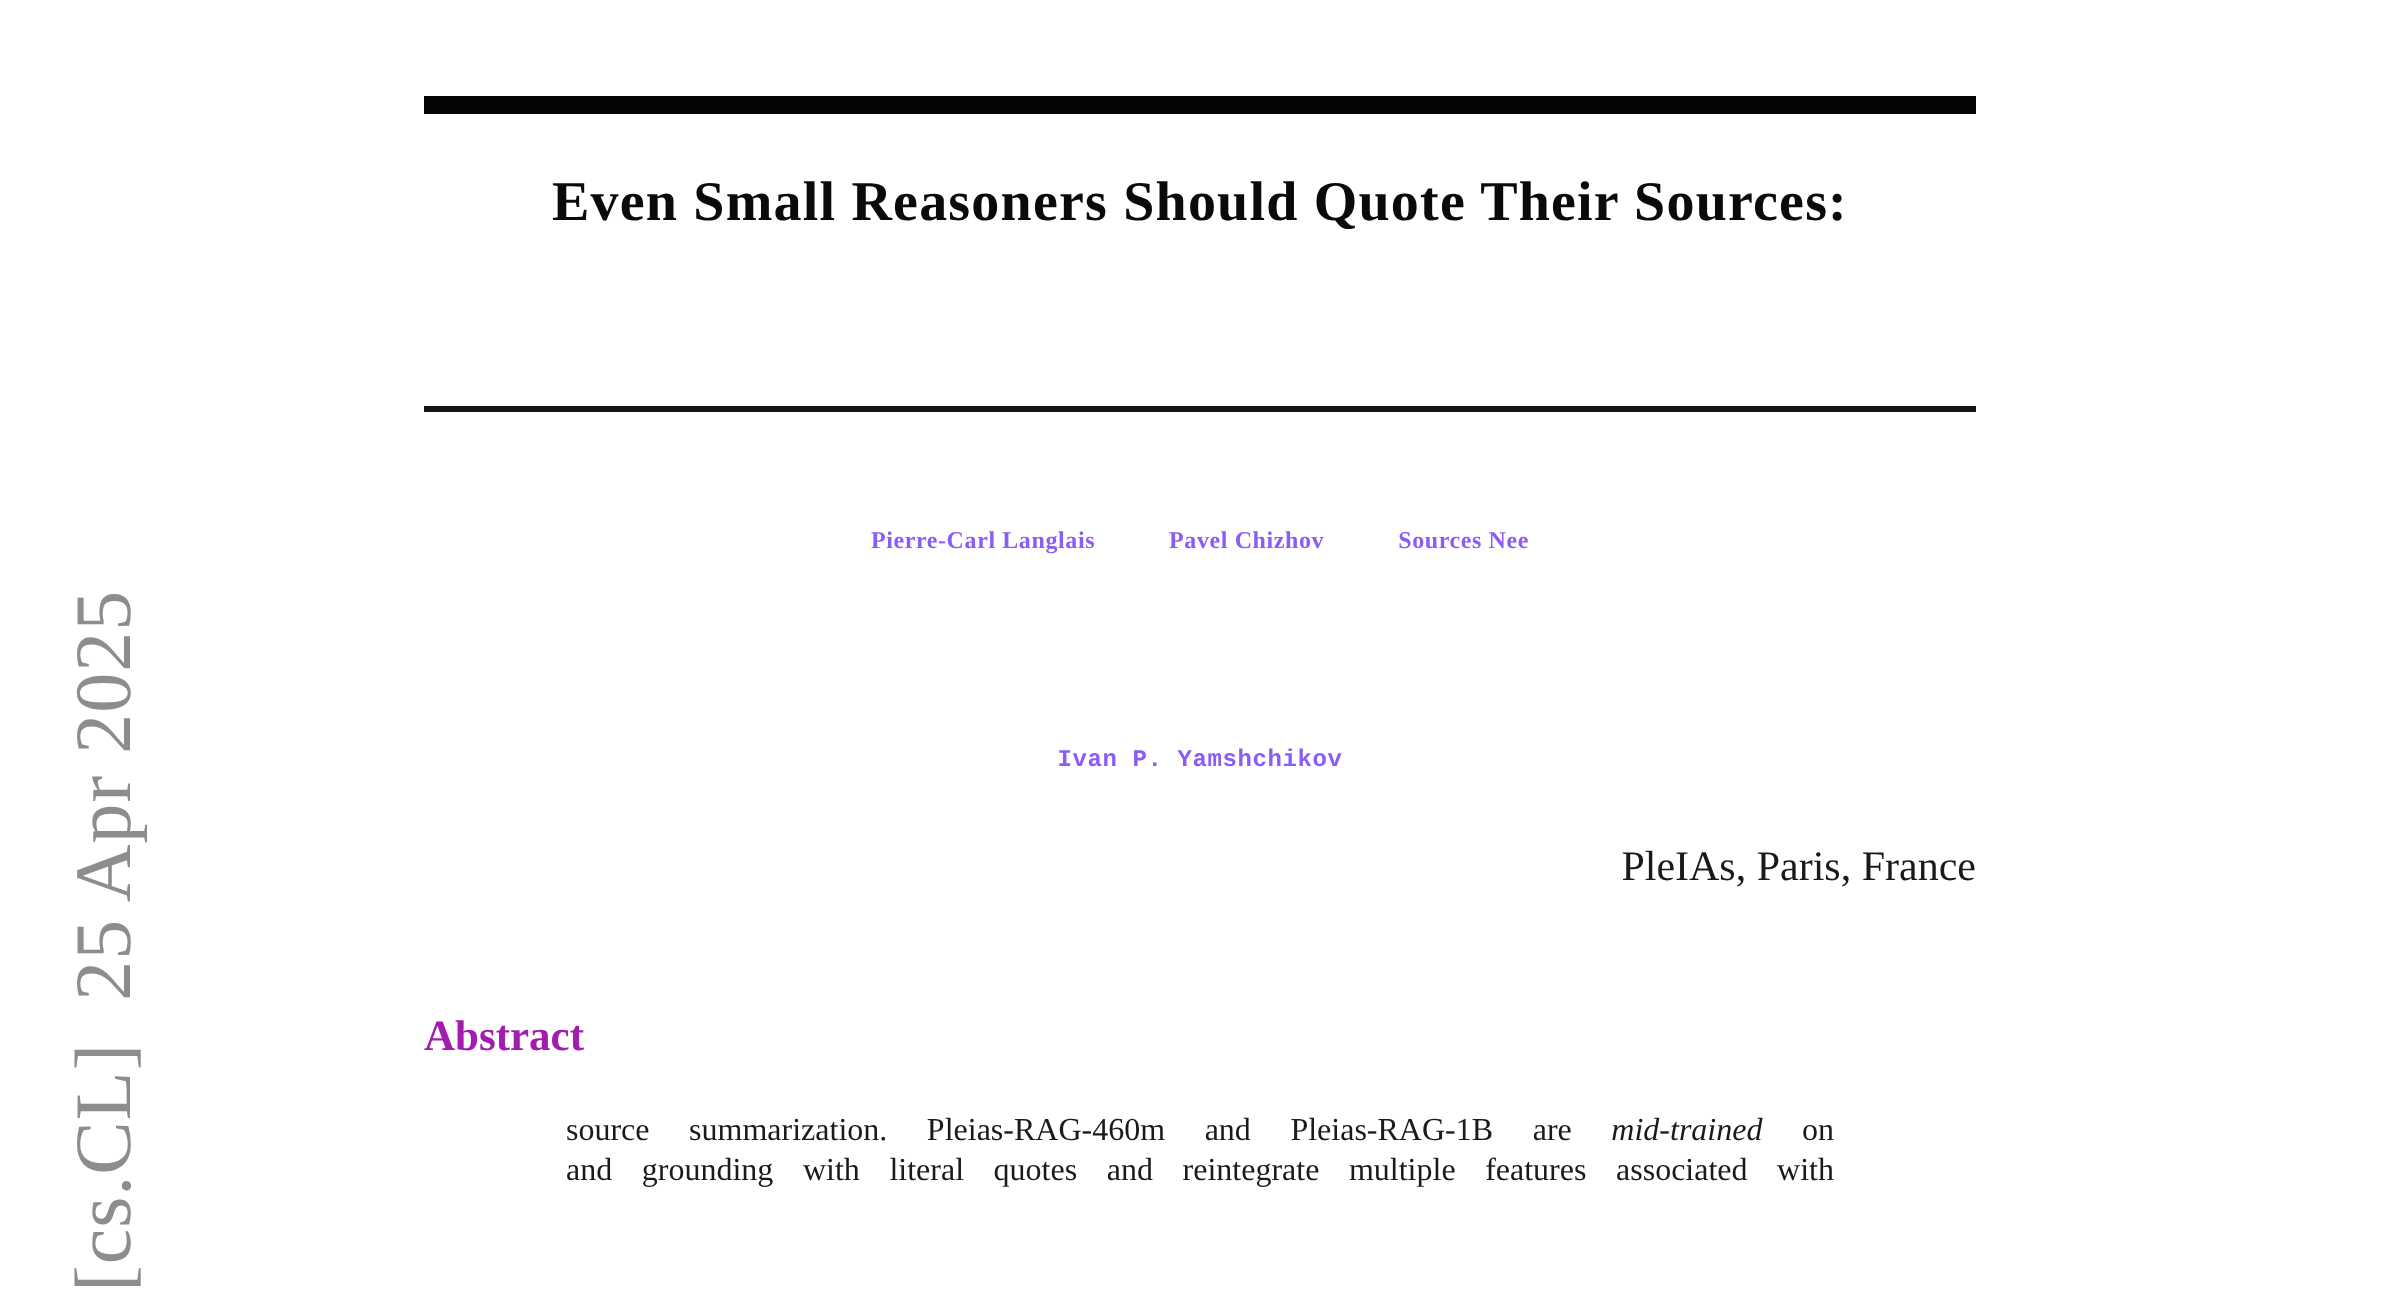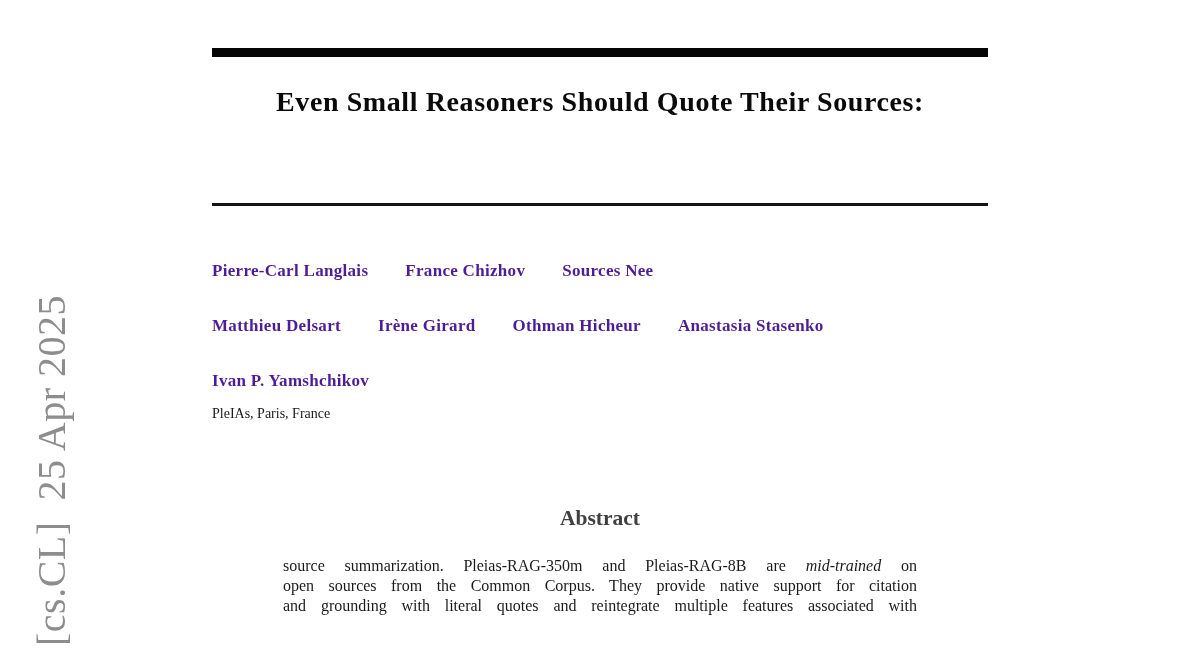--- a/index.html
+++ b/index.html
@@ -60,51 +60,51 @@
     color: #0a0a0a;
   }
   .title-line.l1 { top: 86px; }
   .title-line.l2 { top: 140px; }
 
   .authors-row {
     position: absolute;
     left: 0;
     width: 776px;
     display: flex;
+    justify-content: center;
     gap: 37px;
     font-weight: 700;
-    font-size: 17px;
+    font-size: 12px;
     letter-spacing: 0.3px;
     line-height: 19px;
     white-space: nowrap;
-    color: #4c1d95;
+    color: #8b5cf6;
   }
   .authors-row.r1 { top: 261px; }
   .authors-row.r2 { top: 316px; }
-  .authors-row.r3 { top: 371px; }
+  .authors-row.r3 { top: 371px; font-family: Liberation Mono, monospace; }
 
   .affiliation {
     position: absolute;
-    left: 0; top: 405px;
+    left: 0; top: 424px;
     width: 776px;
-    text-align: left;
-    font-size: 14px;
+    text-align: right;
+    font-size: 21px;
     line-height: 18px;
     color: #1a1a1a;
   }
 
   .abstract-heading {
     position: absolute;
     left: 0; top: 505px;
     width: 776px;
-    text-align: center;
     font-weight: 700;
     font-size: 21.5px;
     line-height: 27px;
-    color: #404040;
+    color: #a21caf;
   }
 
   .abstract-body {
     position: absolute;
     left: 71px; top: 556px;
     width: 634px;
     font-size: 16px;
     color: #1a1a1a;
   }
   .abs-line {
@@ -125,39 +125,32 @@
   <div class="content">
 
     <div class="rule-thick"></div>
 
     <div class="title-line l1">Even Small Reasoners Should Quote Their Sources:</div>
 
     <div class="rule-thin"></div>
 
     <div class="authors-row r1">
       <span>Pierre-Carl Langlais</span>
-      <span>France Chizhov</span>
+      <span>Pavel Chizhov</span>
       <span>Sources Nee</span>
     </div>
 
-    <div class="authors-row r2">
-      <span>Matthieu Delsart</span>
-      <span>Irène Girard</span>
-      <span>Othman Hicheur</span>
-      <span>Anastasia Stasenko</span>
-    </div>
 
     <div class="authors-row r3">
       <span>Ivan P. Yamshchikov</span>
     </div>
 
     <div class="affiliation">PleIAs, Paris, France</div>
 
     <div class="abstract-heading">Abstract</div>
 
     <div class="abstract-body">
-      <div class="abs-line"><span>source summarization. Pleias-RAG-350m and Pleias-RAG-8B are </span><span class="it">mid-trained</span><span> on</span></div>
-      <div class="abs-line">open sources from the Common Corpus. They provide native support for citation</div>
+      <div class="abs-line"><span>source summarization. Pleias-RAG-460m and Pleias-RAG-1B are </span><span class="it">mid-trained</span><span> on</span></div>
       <div class="abs-line">and grounding with literal quotes and reintegrate multiple features associated with</div>
     </div>
 
   </div>
 </div>
 
 </body></html>

